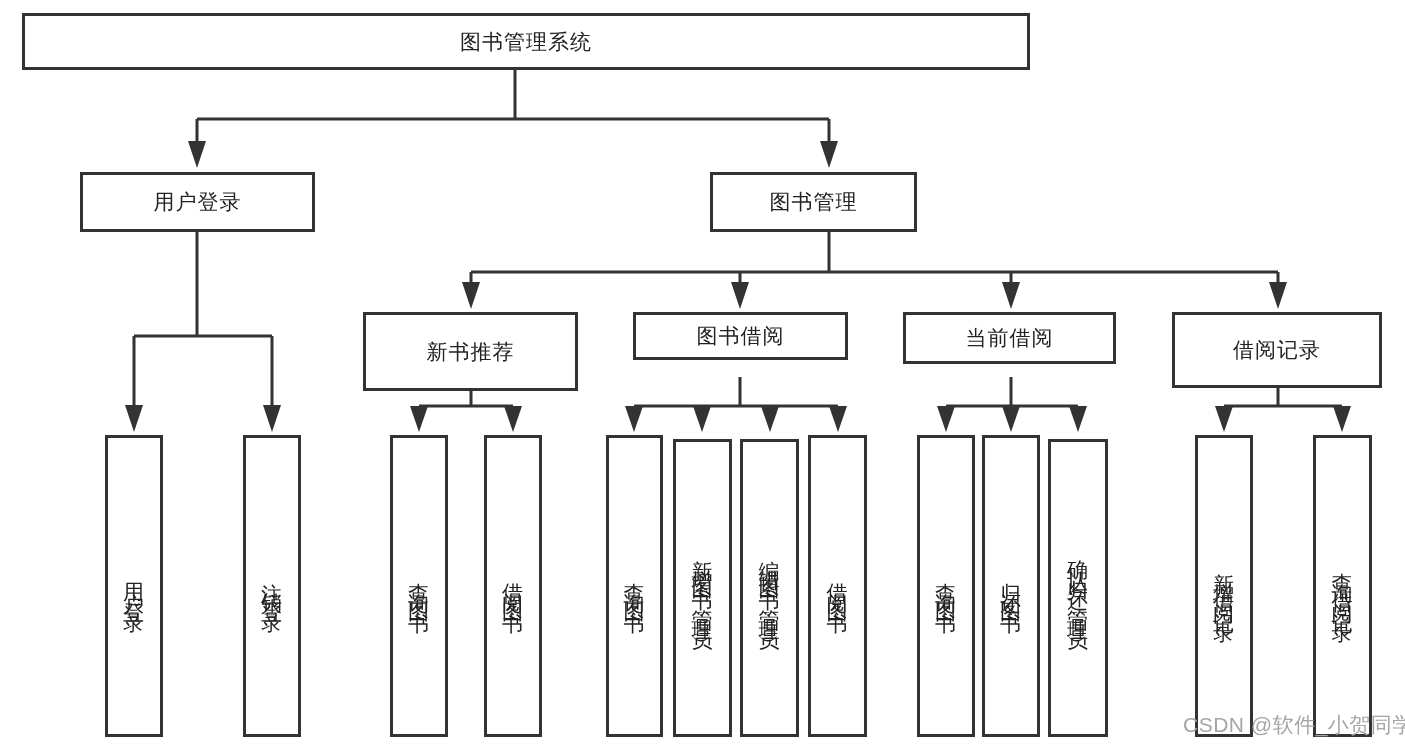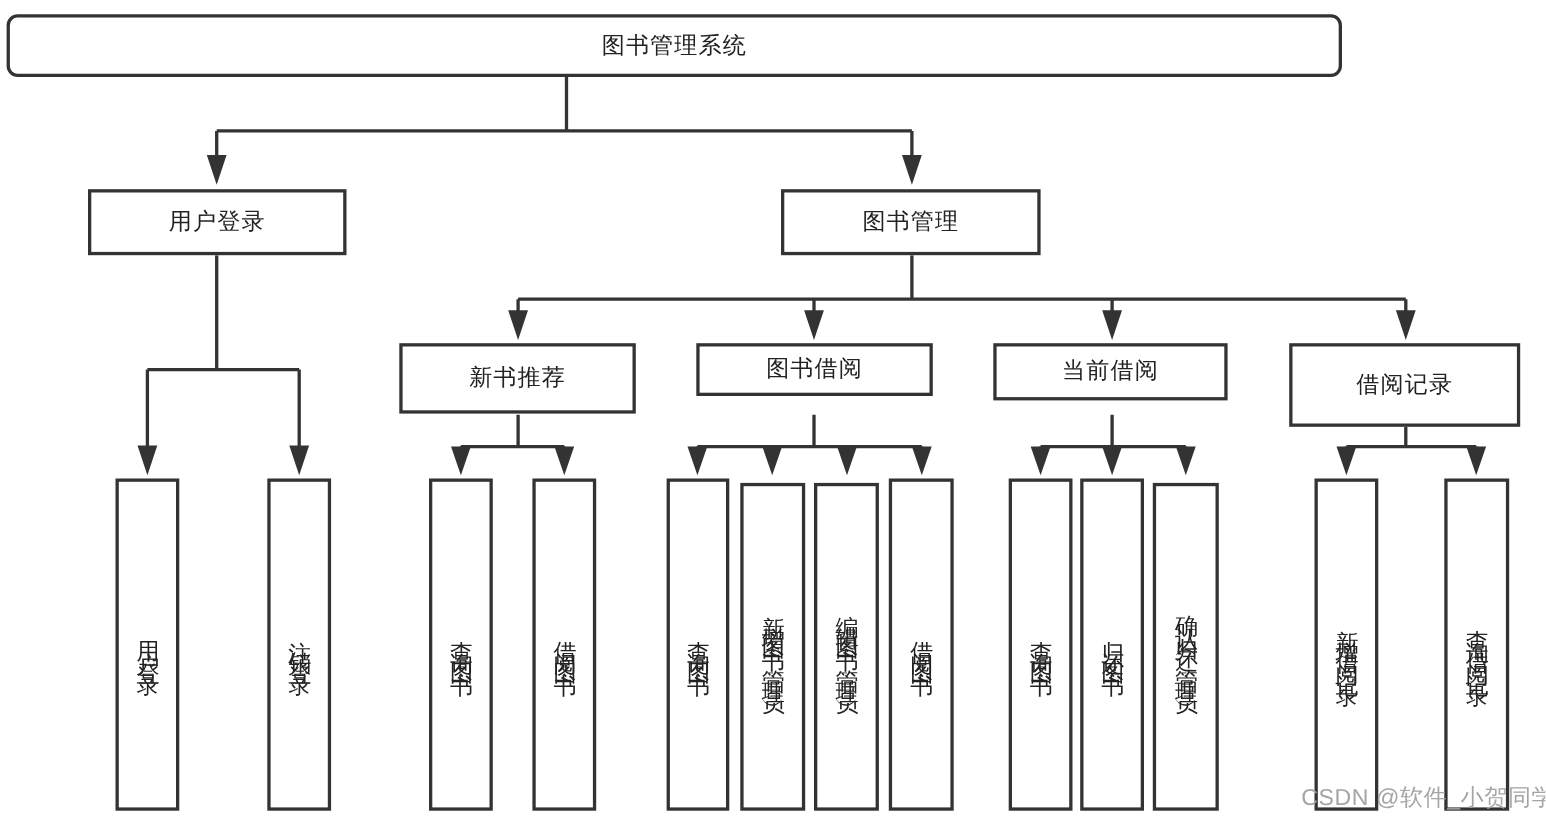--- a/index.html
+++ b/index.html
@@ -82,26 +82,26 @@
       <polygon class="ah" points="761,406 779,406 770,432"></polygon>
       <polygon class="ah" points="829,406 847,406 838,432"></polygon>
       <polygon class="ah" points="937,406 955,406 946,432"></polygon>
       <polygon class="ah" points="1002,406 1020,406 1011,432"></polygon>
       <polygon class="ah" points="1069,406 1087,406 1078,432"></polygon>
       <polygon class="ah" points="1215,406 1233,406 1224,432"></polygon>
       <polygon class="ah" points="1333,406 1351,406 1342,432"></polygon>
     </g>
   </svg>
 
-  <div class="node" style="left:6px;top:13px;width:1214px;height:57px;border-radius:10px;">图书管理系统</div>
+  <div class="node" style="left:22px;top:13px;width:1008px;height:57px;">图书管理系统</div>
 
   <div class="node" style="left:80px;top:172px;width:235px;height:60px;">用户登录</div>
-  <div class="node" style="left:710px;top:172px;width:236px;height:60px;">图书管理</div>
+  <div class="node" style="left:710px;top:172px;width:207px;height:60px;">图书管理</div>
 
-  <div class="node" style="left:363px;top:312px;width:215px;height:64px;">新书推荐</div>
+  <div class="node" style="left:363px;top:312px;width:215px;height:79px;">新书推荐</div>
   <div class="node" style="left:633px;top:312px;width:215px;height:48px;">图书借阅</div>
   <div class="node" style="left:903px;top:312px;width:213px;height:52px;">当前借阅</div>
   <div class="node" style="left:1172px;top:312px;width:210px;height:76px;">借阅记录</div>
 
   <div class="node v" style="left:105px;top:435px;width:58px;height:302px;">用户登录</div>
   <div class="node v" style="left:243px;top:435px;width:58px;height:302px;">注销登录</div>
 
   <div class="node v" style="left:390px;top:435px;width:58px;height:302px;">查询图书</div>
   <div class="node v" style="left:484px;top:435px;width:58px;height:302px;">借阅图书</div>
 

